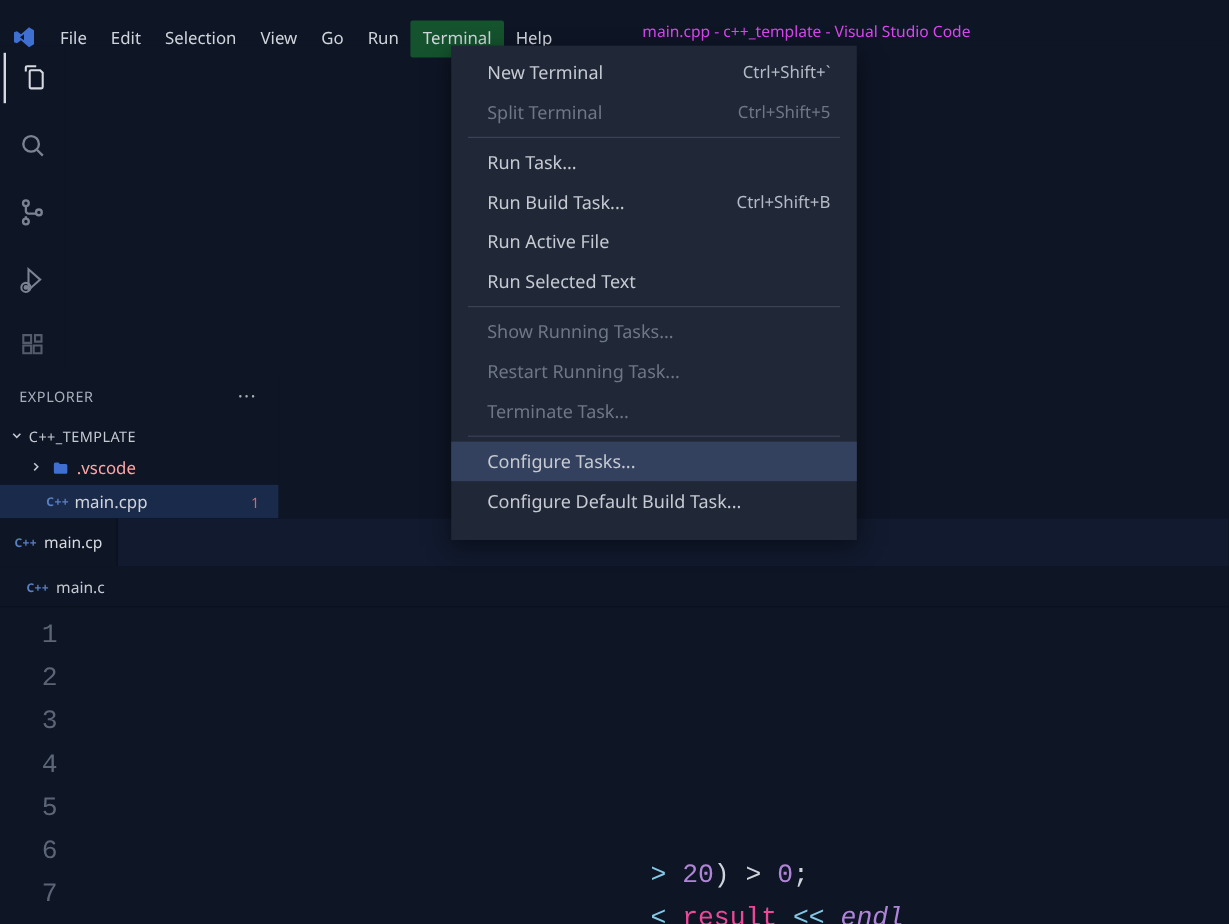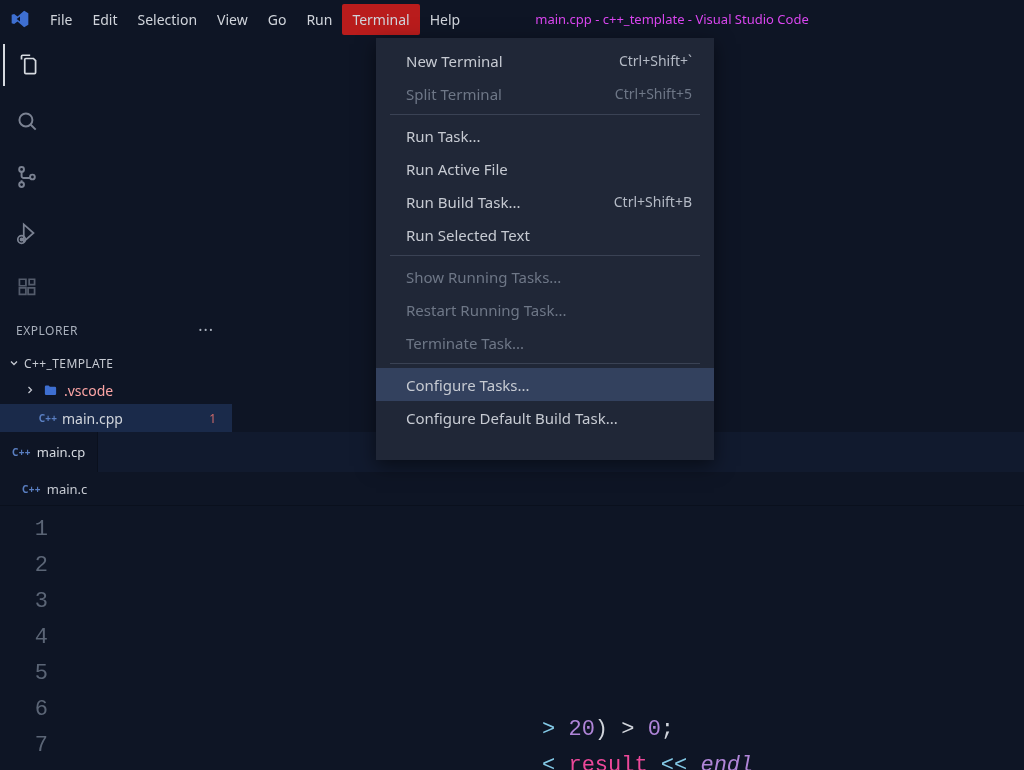--- a/index.html
+++ b/index.html
@@ -10,38 +10,38 @@
     font-family: "Segoe UI", -apple-system, system-ui, sans-serif;
     font-size: 14px;
     overflow: hidden;
     position: relative;
   }
 
   
   .titlebar {
     height: 38px;
     display: flex;
-    align-items: center;
-    background: #0e1525;
-    padding: 0 6px;
+    align-items: flex-start;
+    background: #0e1525;
+    padding: 17px 6px;
     position: relative;
   }
   .logo {
     width: 28px; height: 28px;
     display: flex; align-items: center; justify-content: center;
     margin-right: 6px;
   }
   .menu { display: flex; }
   .menu-item {
     padding: 6px 10px;
     color: #d0d4db;
     cursor: default;
     border-radius: 2px;
   }
-  .menu-item.active { background: #b91c1c; }
+  .menu-item.active { background: #14532d; }
   .window-title {
     position: absolute; left: 50%; transform: translateX(-50%);
     color: #d946ef;
     font-size: 13px;
     white-space: nowrap;
     margin-left: 160px;
   }
 
   
   .layout { display: flex; height: calc(100% - 38px); flex-direction: column; }
@@ -156,21 +156,21 @@
   .tok-key { color: #b085d8; font-style: italic; }
 
   
   .dropdown {
     position: absolute;
     top: 38px;
     left: 376px;
     width: 338px;
     background: #202737;
     box-shadow: 0 6px 18px rgba(0,0,0,0.5);
-    padding: 6px 0 26px;
+    padding: 6px 0 16px;
     z-index: 50;
     color: #c6cad2;
     font-size: 15px;
   }
   .dd-row {
     height: 33px;
     display: flex; align-items: center;
     padding: 0 22px 0 30px;
     cursor: default;
     justify-content: space-between;
@@ -316,25 +316,25 @@
   </div>
   <div class="dd-row disabled">
     <span>Split Terminal</span>
     <span class="dd-kbd">Ctrl+Shift+5</span>
   </div>
   <div class="dd-sep"></div>
   <div class="dd-row">
     <span>Run Task...</span>
   </div>
   <div class="dd-row">
-    <span>Run Active File</span>
-  </div>
-  <div class="dd-row">
     <span>Run Build Task...</span>
     <span class="dd-kbd">Ctrl+Shift+B</span>
+  </div>
+  <div class="dd-row">
+    <span>Run Active File</span>
   </div>
   <div class="dd-row">
     <span>Run Selected Text</span>
   </div>
   <div class="dd-sep"></div>
   <div class="dd-row disabled">
     <span>Show Running Tasks...</span>
   </div>
   <div class="dd-row disabled">
     <span>Restart Running Task...</span>

